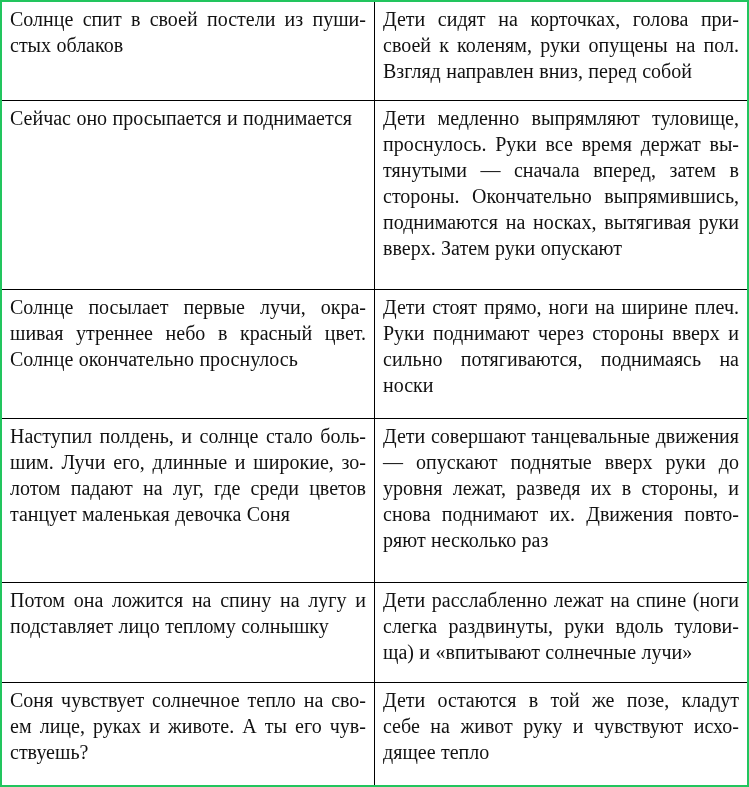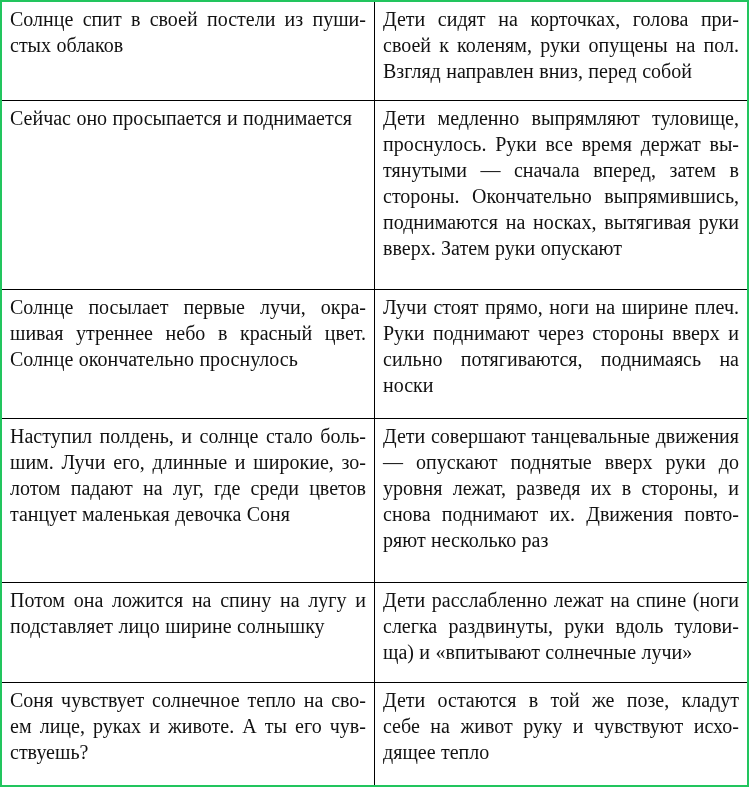--- a/index.html
+++ b/index.html
@@ -53,28 +53,28 @@
       <tr class="r0">
         <td>Солнце спит в своей постели из пуши­стых облаков</td>
         <td>Дети сидят на корточках, голова при­своей к коленям, руки опущены на пол. Взгляд направлен вниз, перед собой</td>
       </tr>
       <tr class="r1">
         <td>Сейчас оно просыпается и поднимается</td>
         <td>Дети медленно выпрямляют туловище, проснулось. Руки все время держат вы­тянутыми — сначала вперед, затем в стороны. Окончательно выпрямившись, поднимаются на носках, вытягивая руки вверх. Затем руки опускают</td>
       </tr>
       <tr class="r2">
         <td>Солнце посылает первые лучи, окра­шивая утреннее небо в красный цвет. Солнце окончательно проснулось</td>
-        <td>Лучи стоят прямо, ноги на ширине плеч. Руки поднимают через стороны вверх и сильно потягиваются, поднимаясь на носки</td>
+        <td>Дети стоят прямо, ноги на ширине плеч. Руки поднимают через стороны вверх и сильно потягиваются, поднимаясь на носки</td>
       </tr>
       <tr class="r3">
         <td>Наступил полдень, и солнце стало боль­шим. Лучи его, длинные и широкие, зо­лотом падают на луг, где среди цветов танцует маленькая девочка Соня</td>
         <td>Дети совершают танцевальные движе­ния — опускают поднятые вверх руки до уровня лежат, разведя их в стороны, и снова поднимают их. Движения повто­ряют несколько раз</td>
       </tr>
       <tr class="r5">
-        <td>Потом она ложится на спину на лугу и подставляет лицо ширине солнышку</td>
+        <td>Потом она ложится на спину на лугу и подставляет лицо теплому солнышку</td>
         <td>Дети расслабленно лежат на спине (ноги слегка раздвинуты, руки вдоль тулови­ща) и «впитывают солнечные лучи»</td>
       </tr>
       <tr class="r6">
         <td>Соня чувствует солнечное тепло на сво­ем лице, руках и животе. А ты его чув­ствуешь?</td>
         <td>Дети остаются в той же позе, кладут себе на живот руку и чувствуют исхо­дящее тепло</td>
       </tr>
     </tbody>
   </table>
 </div>
 

